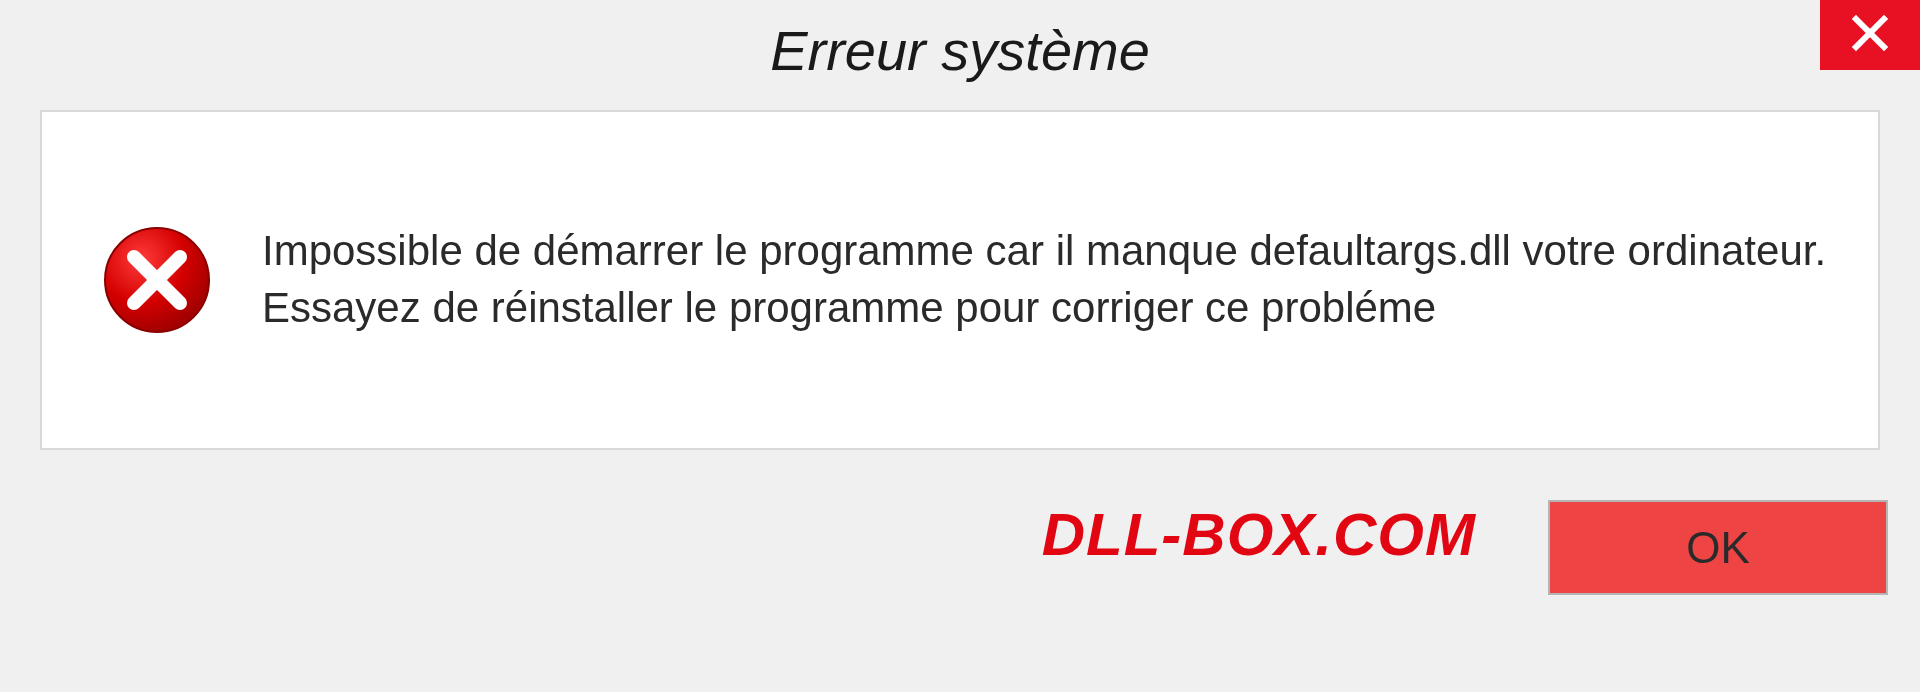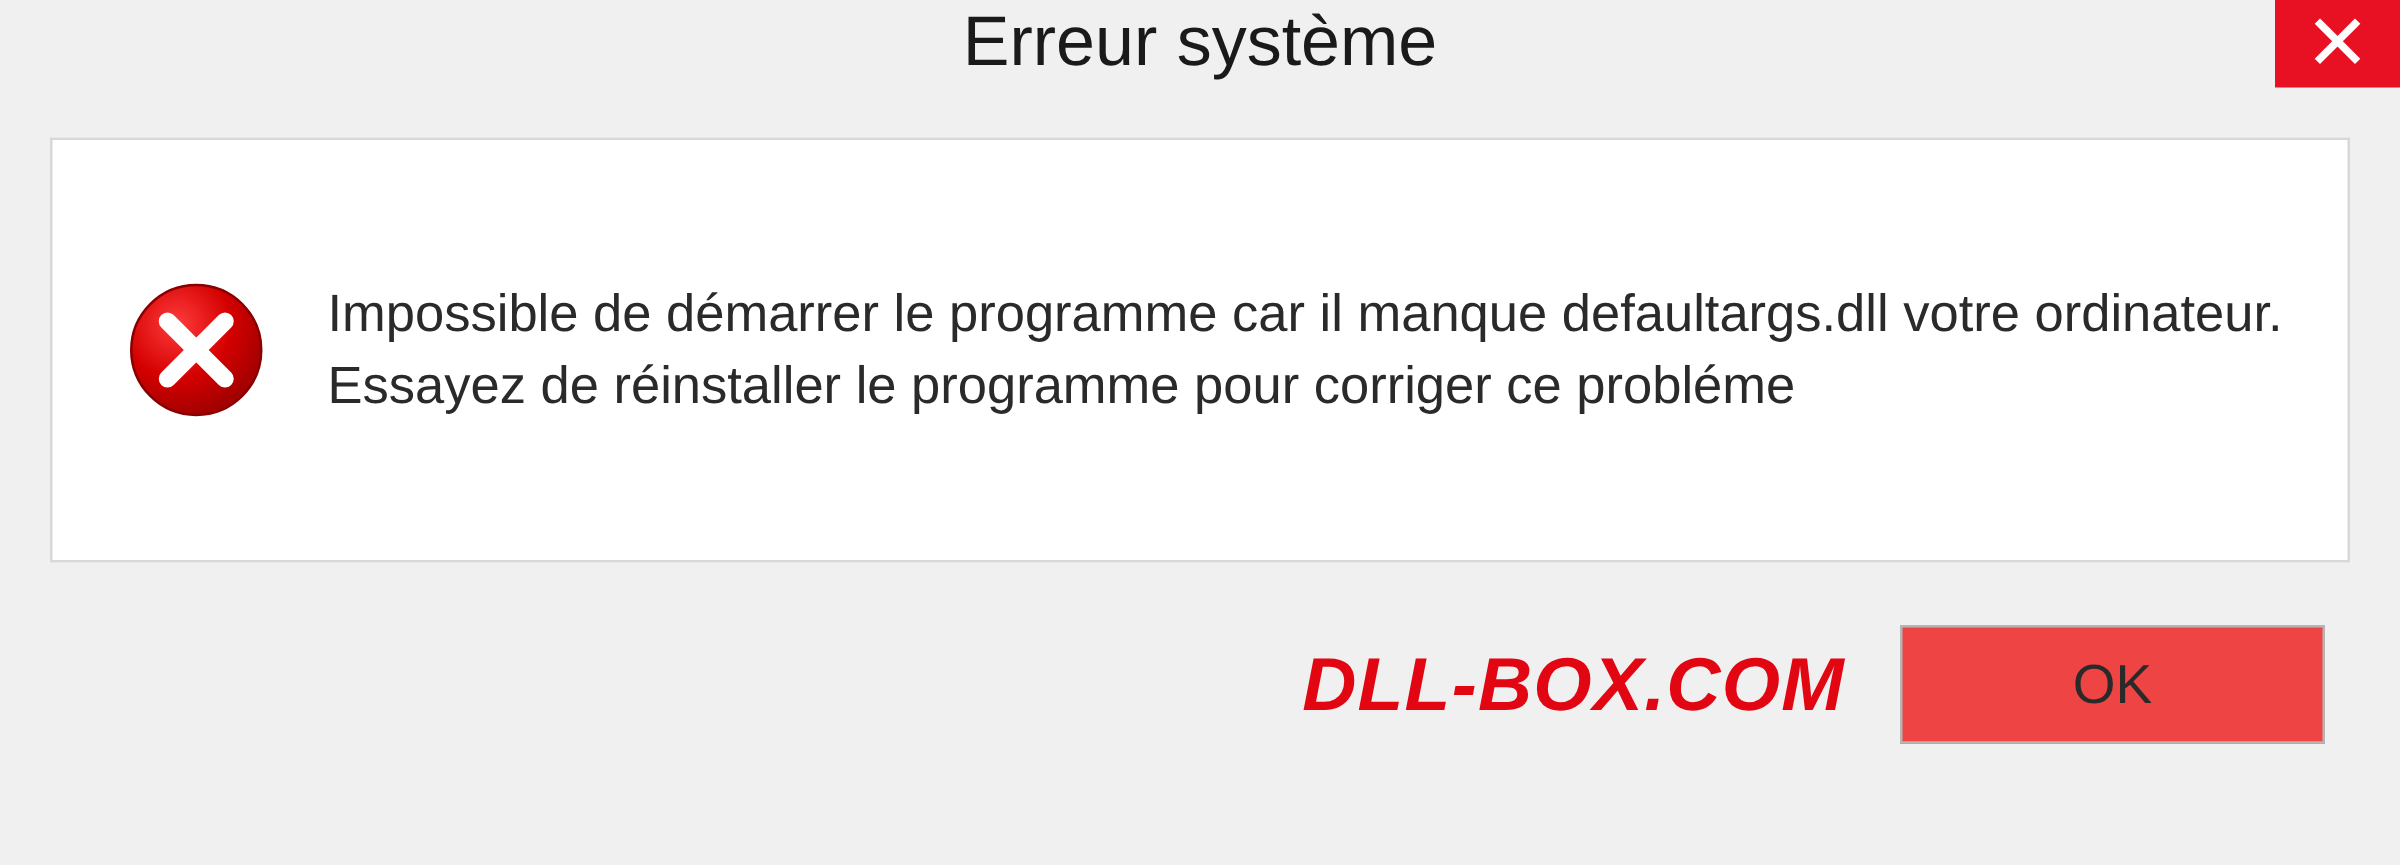--- a/index.html
+++ b/index.html
@@ -19,24 +19,25 @@
     
     .dialog {
       width: 100%;
       height: 100%;
       background: #f0f0f0;
       position: relative;
     }
     
     .titlebar {
       display: flex;
-      align-items: flex-start;
+      align-items: center;
       justify-content: center;
       height: 100px;
       position: relative;
+      font-style: italic;
     }
     
     .title {
       font-size: 56px;
       font-weight: 400;
       color: #1a1a1a;
       text-align: center;
     }
     
     .close-btn {
@@ -82,24 +83,24 @@
     
     .message {
       font-size: 42px;
       line-height: 1.35;
       color: #2a2a2a;
       font-weight: 400;
     }
     
     .footer {
       display: flex;
-      align-items: center;
+      align-items: flex-start;
       justify-content: flex-end;
-      padding: 20px 60px 20px 60px;
-      gap: 44px;
+      padding: 20px 32px 20px 60px;
+      gap: 72px;
     }
     
     .watermark {
       font-size: 60px;
       font-weight: 800;
       color: #e20613;
       font-style: italic;
       letter-spacing: 1px;
       font-family: Arial, sans-serif;
     }

